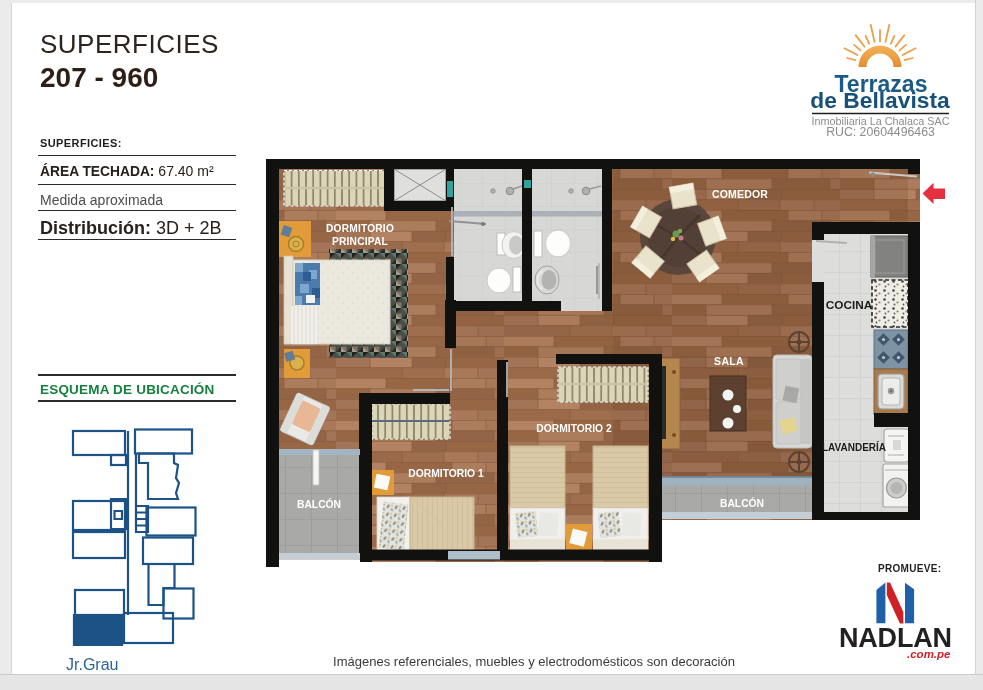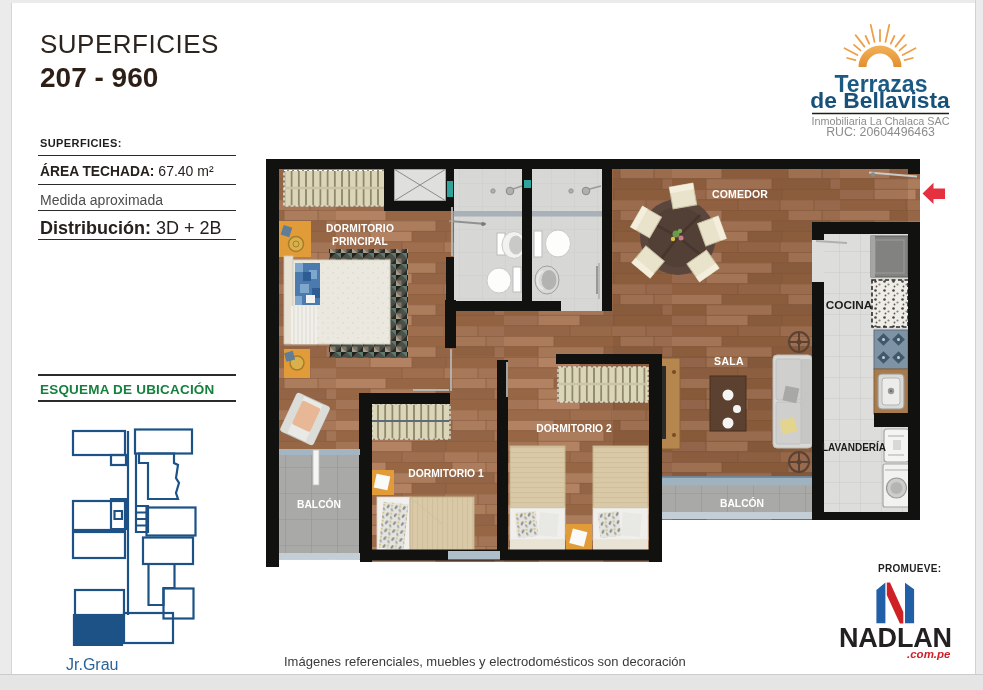--- a/index.html
+++ b/index.html
@@ -41,21 +41,21 @@
 <div class="abs" style="left:38px;top:374px;width:198px;height:1.6px;background:#2b2b2b;"></div>
 
 <div class="abs" style="left:40px;top:382px;font-size:13.5px;font-weight:700;color:#15803d;letter-spacing:0.2px;">ESQUEMA DE UBICACIÓN</div>
 
 <div class="abs" style="left:38px;top:400px;width:198px;height:1.6px;background:#2b2b2b;"></div>
 
 <div class="abs" id="esquema" style="left:66px;top:424px;"></div>
 
 <div class="abs" style="left:66px;top:656px;width:140px;text-align:left;font-size:16px;color:#2a6496;">Jr.Grau</div>
 
-<div class="abs" style="left:284px;top:654px;width:500px;font-size:13px;color:#3a3a3a;">Imágenes referenciales, muebles y electrodomésticos son decoración</div>
+<div class="abs" style="left:284px;top:654px;width:500px;text-align:center;font-size:13px;color:#3a3a3a;">Imágenes referenciales, muebles y electrodomésticos son decoración</div>
 
 <svg class="abs" style="left:260px;top:150px;" width="700" height="430" viewBox="260 150 700 430">
 <defs>
   <pattern id="wd" patternUnits="userSpaceOnUse" width="168" height="42">
     <rect width="168" height="42" fill="#9c6f52"></rect>
         <rect x="0" y="0.0" width="50" height="10.5" fill="#b08365"></rect>
         <rect x="50" y="0.0" width="66" height="10.5" fill="#936546"></rect>
         <rect x="116" y="0.0" width="34" height="10.5" fill="#aa7d60"></rect>
         <rect x="150" y="0.0" width="18" height="10.5" fill="#a5785c"></rect>
         <rect x="0" y="10.5" width="34" height="10.5" fill="#936546"></rect>

